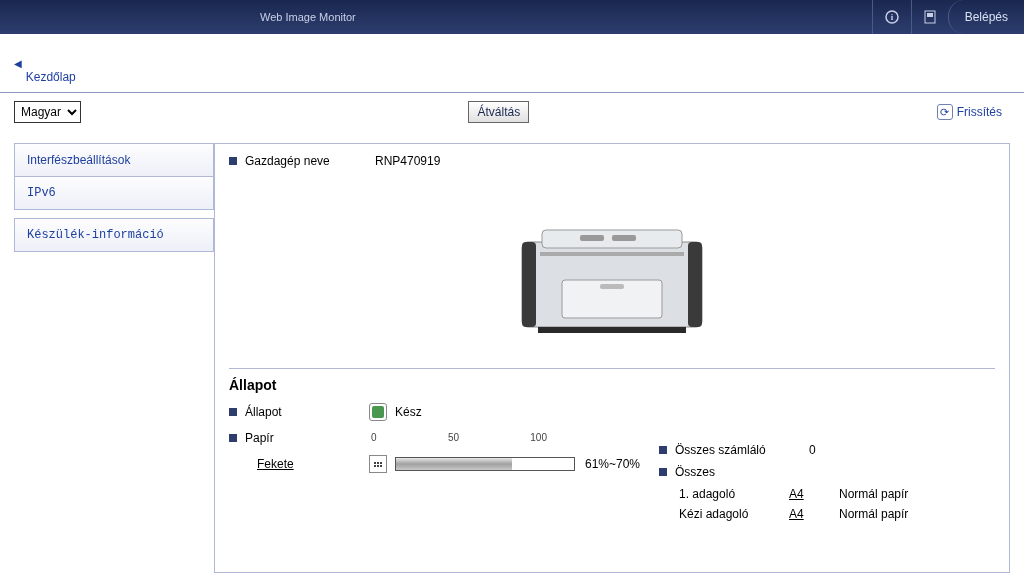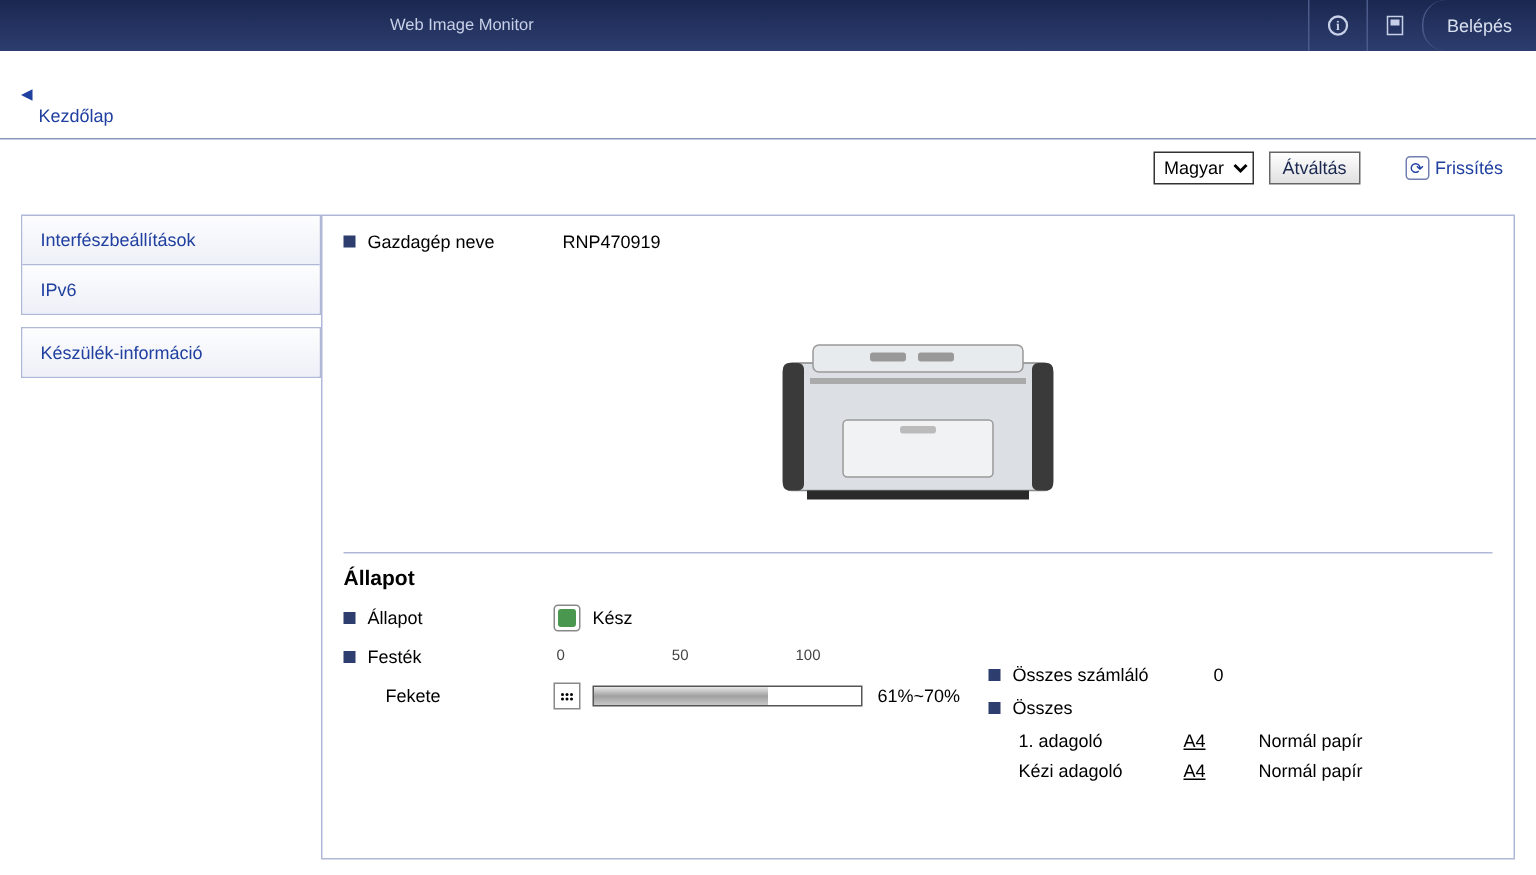--- a/index.html
+++ b/index.html
@@ -8,32 +8,32 @@
   .header { background: linear-gradient(to bottom, #1a2850 0%, #2d3d6e 100%); height: 34px; display: flex; align-items: center; color: #fff; }
   .header-title { margin-left: 260px; font-size: 11px; color: #c8d0e8; }
   .header-right { margin-left: auto; display: flex; align-items: center; height: 100%; }
   .header-icon { padding: 0 12px; display: flex; align-items: center; height: 100%; border-left: 1px solid #4a5a8a; cursor: pointer; }
   .header-login { padding: 0 16px; color: #d8e0f0; border-left: 1px solid #4a5a8a; height: 100%; display: flex; align-items: center; cursor: pointer; border-radius: 16px; }
   
   .breadcrumb-bar { border-bottom: 1px solid #8a98c0; padding: 8px 14px; display: flex; align-items: center; }
   .bc-chevron { color: #2040a0; margin-right: 4px; font-size: 10px; }
   .bc-link { color: #2040a0; text-decoration: none; cursor: pointer; margin-top: 28px; }
   
-  .toolbar { display: flex; justify-content: flex-end; align-items: center; padding: 8px 14px; gap: 10px; }
+  .toolbar { display: flex; justify-content: space-between; align-items: center; padding: 8px 14px; gap: 10px; }
   .lang-select { border: 1px solid #333; background: #fff; height: 22px; font-size: 12px; padding: 1px 2px; }
   .switch-btn { border: 1px solid #666; background: linear-gradient(to bottom, #fff, #e0e0e0); padding: 2px 8px; height: 22px; cursor: pointer; font-size: 12px; color: #1a2850; }
   .refresh-link { color: #2040a0; text-decoration: none; cursor: pointer; display: inline-flex; align-items: center; gap: 4px; margin-left: 20px; margin-right: 8px; }
   .refresh-icon { width: 16px; height: 16px; border: 1px solid #7080b0; border-radius: 3px; display: inline-flex; align-items: center; justify-content: center; font-size: 11px; }
   
   .content { display: flex; padding: 12px 14px 14px 14px; gap: 0; }
   
   .sidebar { width: 200px; flex-shrink: 0; }
   .side-group { border: 1px solid #b0b8d8; margin-bottom: 8px; }
   .side-item { padding: 9px 12px; border-bottom: 1px solid #b0b8d8; color: #2040a0; cursor: pointer; background: linear-gradient(to bottom, #fdfdfe, #eef0f8); }
-  .side-item:last-child { border-bottom: none; }
+  .side-item:last-child { border-bottom: none; font-family: Liberation Mono, monospace; }
   
   .main-panel { flex: 1; border: 1px solid #b0b8d8; background: #fff; padding: 10px 14px; min-height: 430px; }
   
   .info-row { display: flex; align-items: center; margin-bottom: 6px; }
   .bullet { width: 8px; height: 8px; background: #2d3d6e; display: inline-block; margin-right: 8px; flex-shrink: 0; }
   .info-label { width: 130px; color: #000; }
   .info-value { color: #000; }
   
   .printer-image { display: flex; justify-content: center; padding: 28px 0 20px 0; }
   .printer-svg { width: 200px; height: 140px; }
@@ -45,21 +45,21 @@
   .status-left { width: 430px; }
   .status-right { flex: 1; margin-top: 40px; }
   
   .status-row { display: flex; align-items: center; margin-bottom: 8px; min-height: 18px; }
   .status-label { display: flex; align-items: center; width: 140px; }
   
   .ready-icon { width: 18px; height: 18px; border: 1px solid #888; border-radius: 3px; background: #fff; display: inline-flex; align-items: center; justify-content: center; margin-right: 8px; }
   .ready-icon-inner { width: 12px; height: 12px; background: #4a9850; border-radius: 2px; }
   
   .toner-row { display: flex; align-items: center; padding-left: 28px; }
-  .toner-name { width: 112px; }
+  .toner-name { width: 112px; text-decoration: underline; }
   .toner-icon { width: 18px; height: 18px; border: 1px solid #888; display: inline-flex; align-items: center; justify-content: center; margin-right: 8px; font-size: 9px; }
   .toner-icon-dots { display: grid; grid-template-columns: repeat(3, 1fr); gap: 1px; }
   .toner-icon-dots span { width: 2px; height: 2px; background: #000; border-radius: 50%; }
   
   .progress-wrap { width: 180px; }
   .progress-scale { display: flex; justify-content: space-between; font-size: 10px; color: #444; padding: 0 2px; margin-bottom: 2px; }
   .progress-bar { border: 1px solid #555; height: 14px; background: #fff; position: relative; }
   .progress-fill { height: 100%; background: linear-gradient(to bottom, #e8e8e8, #a0a0a0, #c8c8c8); }
   .progress-text { margin-left: 10px; }
   
@@ -161,21 +161,21 @@
               <span>Állapot</span>
             </div>
             <span class="ready-icon">
                 <span class="ready-icon-inner"></span>
               </span>
             <span>Kész</span>
           </div>
           <div class="status-row">
             <div class="status-label">
               <span class="bullet"></span>
-              <span>Festék</span>
+              <span>Papír</span>
             </div>
             <div class="progress-wrap">
               <div class="progress-scale">
                 <span>0</span>
                 <span>50</span>
                 <span>100</span>
               </div>
             </div>
           </div>
           <div class="toner-row">

